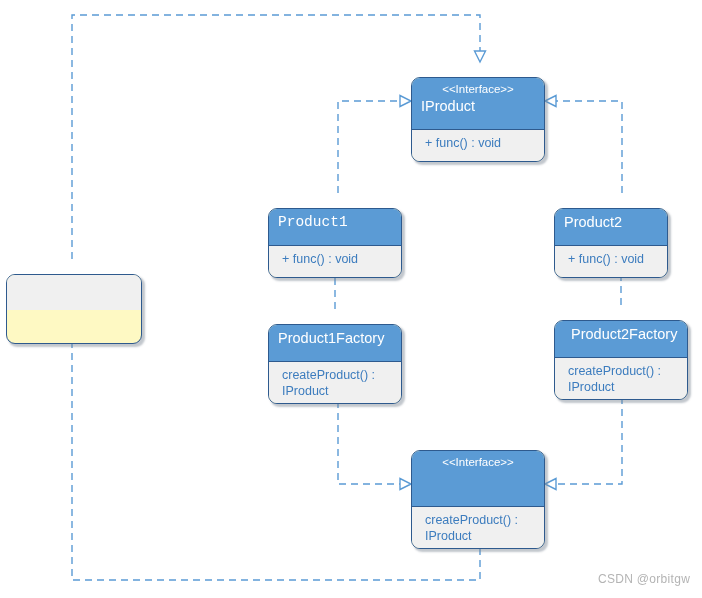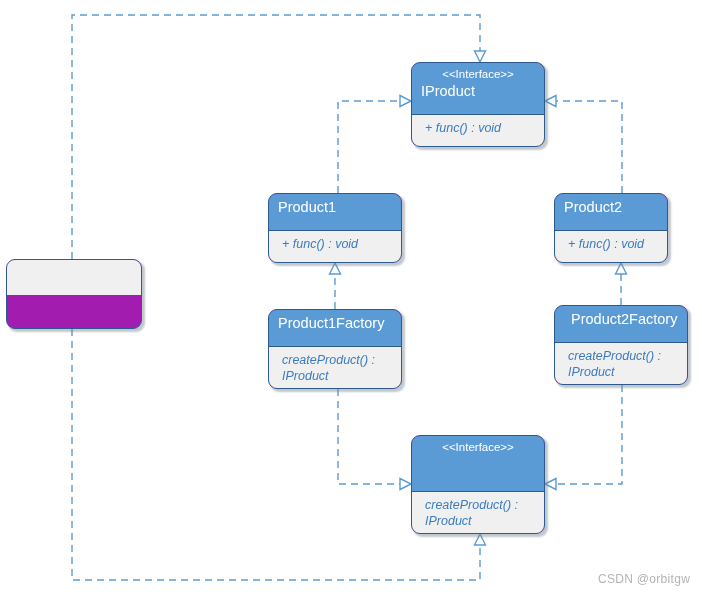--- a/index.html
+++ b/index.html
@@ -23,23 +23,24 @@
     top: 0;
     width: 702px;
     height: 598px;
     pointer-events: none;
   }
   .node {
     position: absolute;
     box-sizing: border-box;
     border: 1.4px solid #2e5a8e;
     border-radius: 9px;
-    background: #a21caf;
+    background: #fef9c3;
     box-shadow: 2.5px 2.5px 2px rgba(120,130,145,0.45);
     overflow: hidden;
+    margin-top: 15px;
   }
   .node .hdr {
     background: #5b9bd5;
     color: #ffffff;
     box-sizing: border-box;
     border-bottom: 1.4px solid #2e5a8e;
     padding: 4px 9px 5px 9px;
   }
   .node .stereo {
     display: block;
@@ -56,21 +57,20 @@
     line-height: 19px;
     color: #ffffff;
   }
   .node .body {
     background: #f0f0f0;
     color: #3c7cbe;
     box-sizing: border-box;
     padding: 5px 9px 5px 13px;
     font-size: 12.5px;
     line-height: 16px;
-    font-style: italic;
   }
   .node .body.empty {
     padding: 0;
   }
   .node .member {
     display: block;
     white-space: pre-line;
   }
   #watermark {
     position: absolute;
@@ -127,21 +127,21 @@
       <div class="node" style="left: 411px; top: 62px; width: 134px; height: 85px;">
         <div class="hdr" style="height: 52px;">
           <span class="stereo">&lt;&lt;Interface&gt;&gt;</span>
           <span class="cname">IProduct</span>
         </div>
         <div class="body" style="height: 33px;">
           <span class="member">+ func() : void</span>
         </div>
       </div>
       <div class="node" style="left: 268px; top: 193px; width: 134px; height: 70px;">
-        <div class="hdr" style="height: 37px;">
+        <div class="hdr" style="height: 37px; font-family: Liberation Mono, monospace;">
           <span class="cname">Product1</span>
         </div>
         <div class="body" style="height: 33px;">
           <span class="member">+ func() : void</span>
         </div>
       </div>
       <div class="node" style="left: 554px; top: 193px; width: 114px; height: 70px;">
         <div class="hdr" style="height: 37px;">
           <span class="cname">Product2</span>
         </div>

